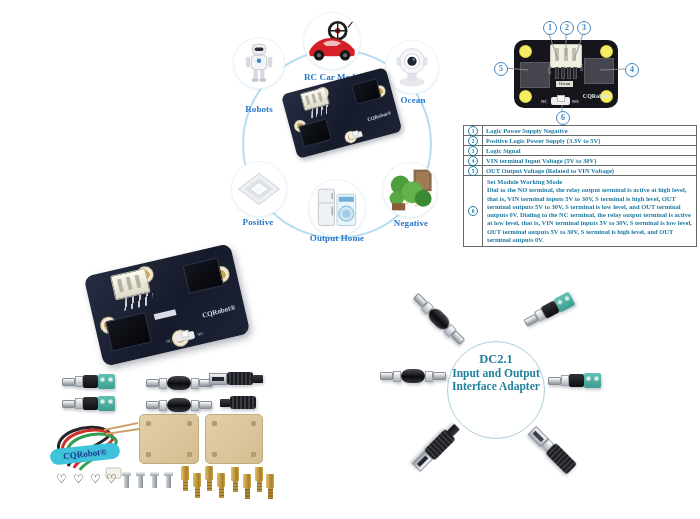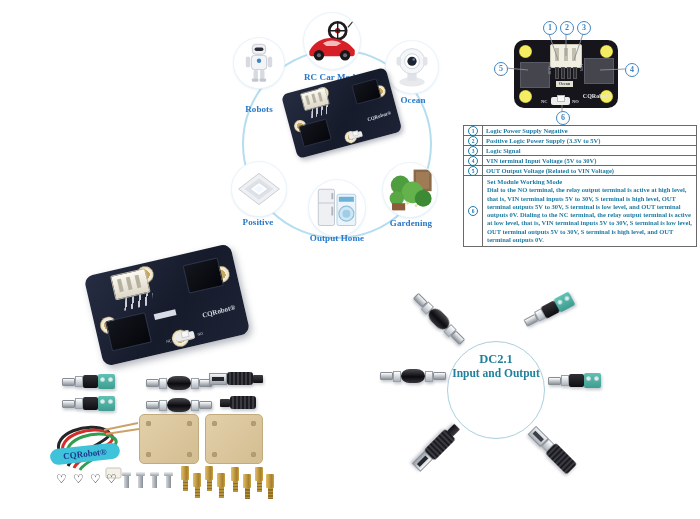--- a/index.html
+++ b/index.html
@@ -175,21 +175,21 @@
       <rect x="25" y="5" width="11" height="14" fill="#a07c56"></rect>
       <circle cx="12" cy="16" r="8" fill="#4e9e3f"></circle>
       <circle cx="22" cy="22" r="9" fill="#63b24c"></circle>
       <circle cx="31" cy="27" r="7" fill="#3c8a33"></circle>
       <circle cx="9" cy="27" r="6" fill="#58a846"></circle>
       <rect x="5" y="31" width="11" height="6" fill="#8d5b3a"></rect>
       <circle cx="18" cy="31" r="1.2" fill="#d8e8a0"></circle>
       <circle cx="25" cy="33" r="1.2" fill="#d8e8a0"></circle>
     </svg>
   </div>
-  <div class="abs app-label" style="left:376px;top:218px;width:70px;">Gardening</div>
+  <div class="abs app-label" style="left:376px;top:218px;width:70px;">Negative</div>
 
   <div class="pcbp" style="left:281px;top:95px;transform:rotate(-15deg) scale(.72);transform-origin:top left;">
     <div class="ring" style="left:48px;top:4px;"></div>
     <div class="ring" style="right:8px;top:22px;"></div>
     <div class="ring" style="left:6px;top:40px;"></div>
     <div class="ring" style="left:70px;bottom:2px;"></div>
     <div class="jst">
         <i style="left:5px;"></i>
         <i style="left:14px;"></i>
         <i style="left:23px;"></i>
@@ -428,20 +428,21 @@
       <div class="hex"></div>
       <div class="thr"></div>
     </div>
 </div>
 
 <div class="abs">
   <div class="abs wheel-circle"></div>
   <div class="abs wheel-text">
     <div class="wl1">DC2.1</div>
     <div class="wl2">Input and Output</div>
+    <div class="wl3">Interface Adapter</div>
   </div>
 
   <div class="adapter" style="left:406px;top:312px;transform:rotate(45deg);">
     <span class="tipS"></span>
       <span class="neckW"></span>
     <span class="bodyB"></span>
     <span class="neckW"></span>
       <span class="tipS"></span>
   </div>
 

